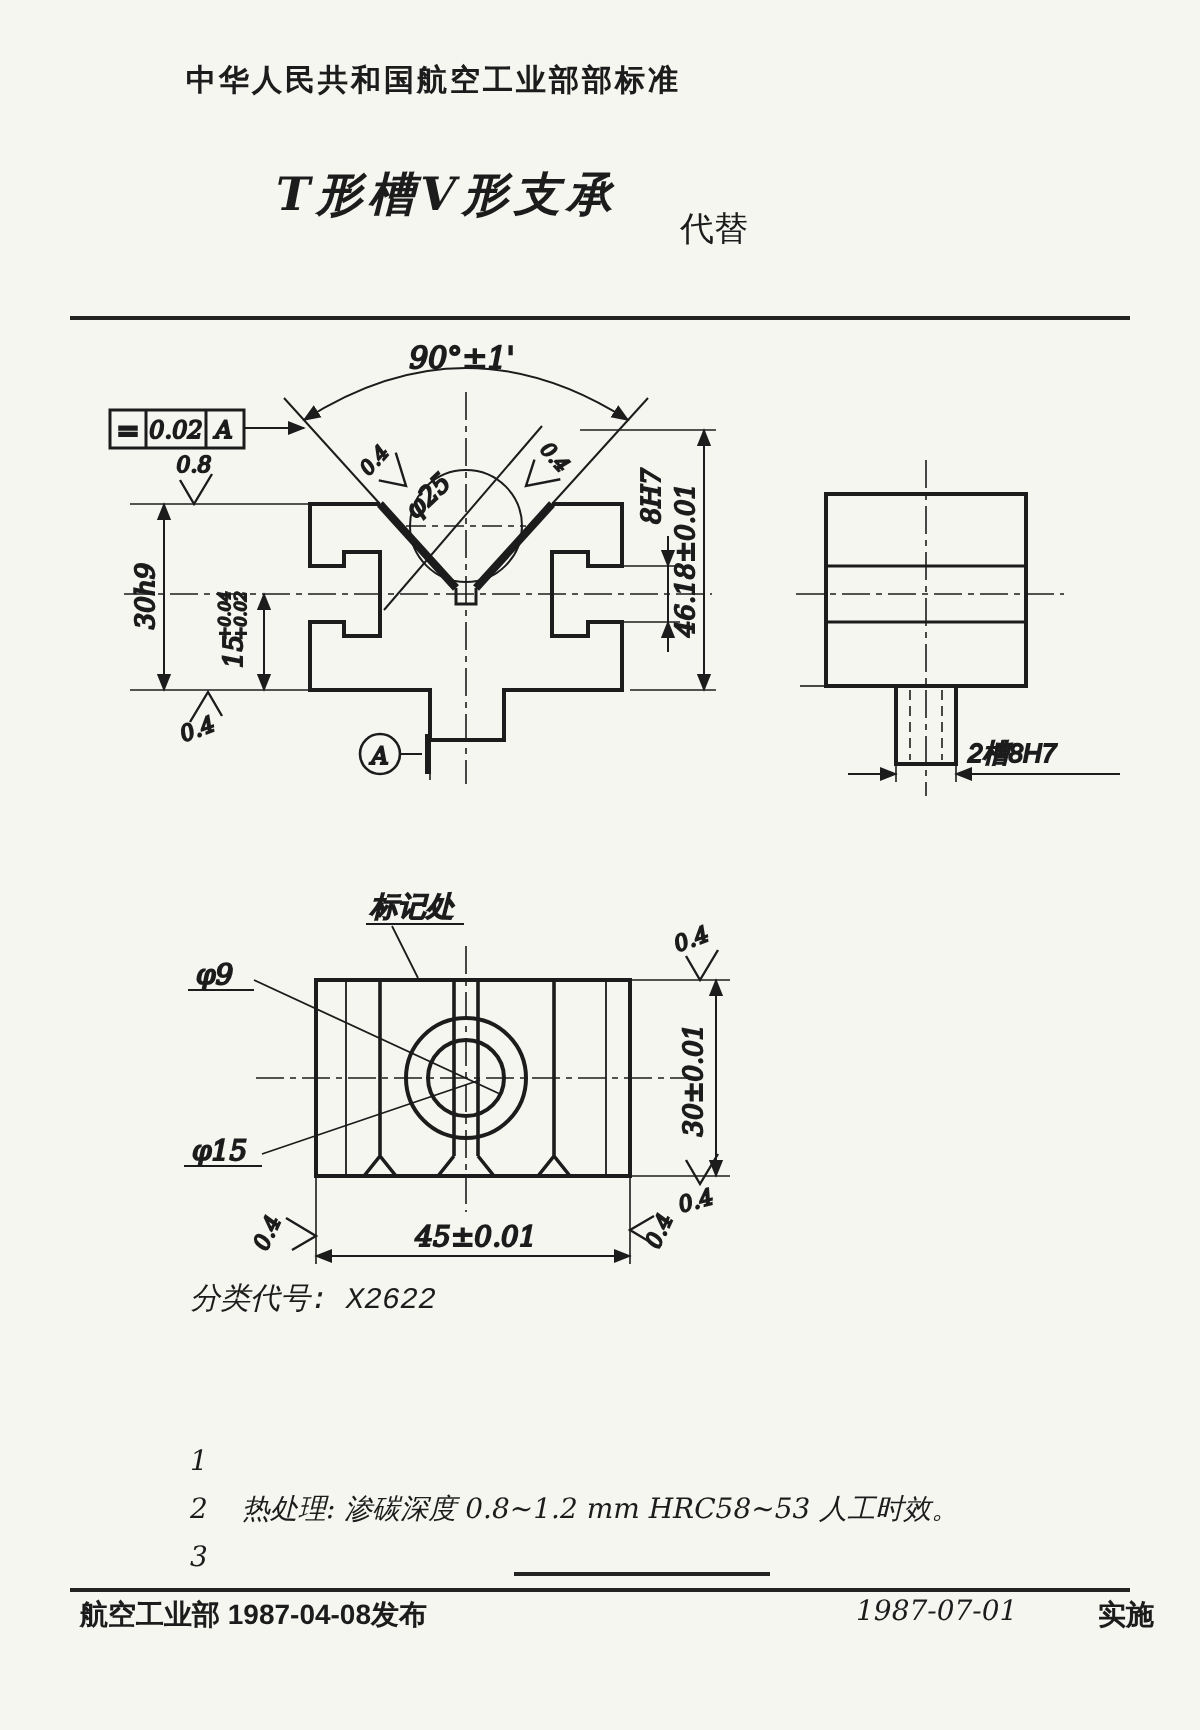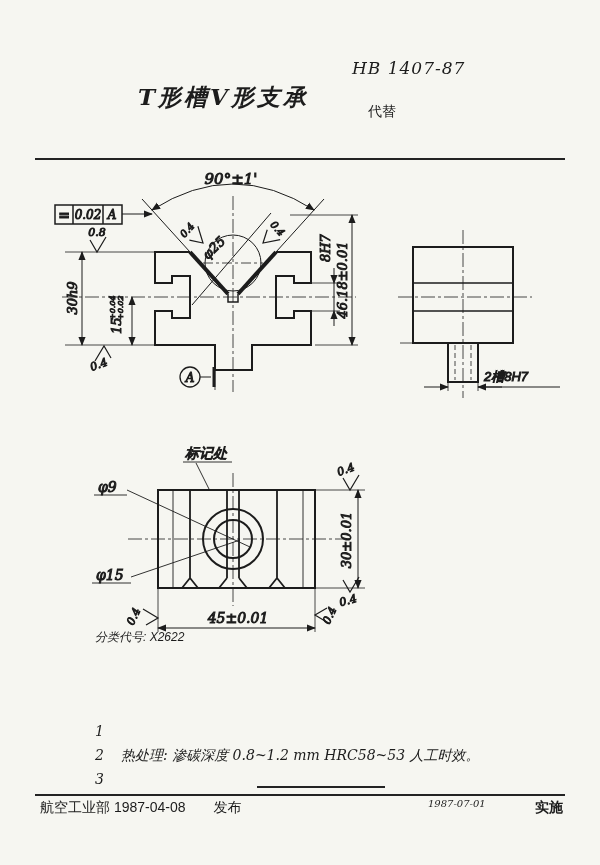--- a/index.html
+++ b/index.html
@@ -5,39 +5,39 @@
   html,body{margin:0;padding:0;background:#e8e8e4;}
   .page{
     position:relative;width:600px;height:865px;margin:0 auto;
     background:#f6f6f1;overflow:hidden;
     font-family:"Liberation Sans",sans-serif;color:#1c1c1c;
   }
   .abs{position:absolute;}
   .hdr-org{left:93px;top:31px;font-size:15px;font-weight:bold;letter-spacing:1.5px;}
   .hdr-code{left:352px;top:58px;font-size:17px;font-style:italic;font-family:"DejaVu Serif",serif;letter-spacing:1px;}
   .doc-title{left:138px;top:82px;font-size:23px;font-style:italic;font-weight:bold;font-family:"DejaVu Serif",serif;letter-spacing:3px;}
-  .hdr-supersede{left:368px;top:103px;font-size:14px;}
+  .hdr-supersede{left:340px;top:103px;font-size:17px;}
   .rule{background:#232323;}
-  .codes{left:95px;top:624px;font-size:12px;font-family:Liberation Sans, sans-serif;font-style:italic;line-height:26px;}
+  .codes{left:95px;top:638px;font-size:15px;font-family:Liberation Mono, monospace;font-style:italic;line-height:26px;}
   .codes .lbl{white-space:pre;}
   .notes{left:95px;top:719px;font-size:14px;font-family:"DejaVu Serif",serif;font-style:italic;line-height:24px;}
   .notes .row{display:flex;}
   .notes .num{width:26px;}
-  .footer-left{left:40px;top:799px;font-size:14px;font-weight:normal;display:flex;gap:28px;}
-  .footer-date-r{left:428px;top:798px;font-size:10px;font-style:italic;font-family:"DejaVu Serif",serif;}
-  .footer-impl{left:535px;top:799px;font-size:14px;font-weight:bold;}
+  .footer-left{left:40px;top:799px;font-size:14px;font-weight:bold;display:flex;}
+  .footer-date-r{left:428px;top:798px;font-size:14px;font-style:italic;font-family:"DejaVu Serif",serif;}
+  .footer-impl{left:549px;top:799px;font-size:14px;font-weight:bold;}
   svg text{font-family:"DejaVu Serif",serif;font-style:italic;fill:#1c1c1c;}
   svg .cjk{font-family:"Liberation Sans",sans-serif;font-style:italic;}
 </style>
 </head>
 <body>
 
 <div class="page">
 
-  <div class="abs hdr-code">HB 1407-87</div>
+  <div class="abs hdr-org">中华人民共和国航空工业部部标准</div>
   <div class="abs doc-title">T形槽V形支承</div>
   <div class="abs hdr-supersede">代替</div>
   <div class="abs rule" style="left:35px;top:158px;width:530px;height:2px;"></div>
 
   <svg class="abs" style="left:0;top:0;" width="600" height="865" viewBox="0 0 600 865">
     <defs>
       <marker id="arr" viewBox="0 0 10 10" refX="9" refY="5" markerWidth="9" markerHeight="9" orient="auto-start-reverse">
         <path d="M0,1 L10,5 L0,9 z" fill="#1c1c1c"></path>
       </marker>
     </defs>

